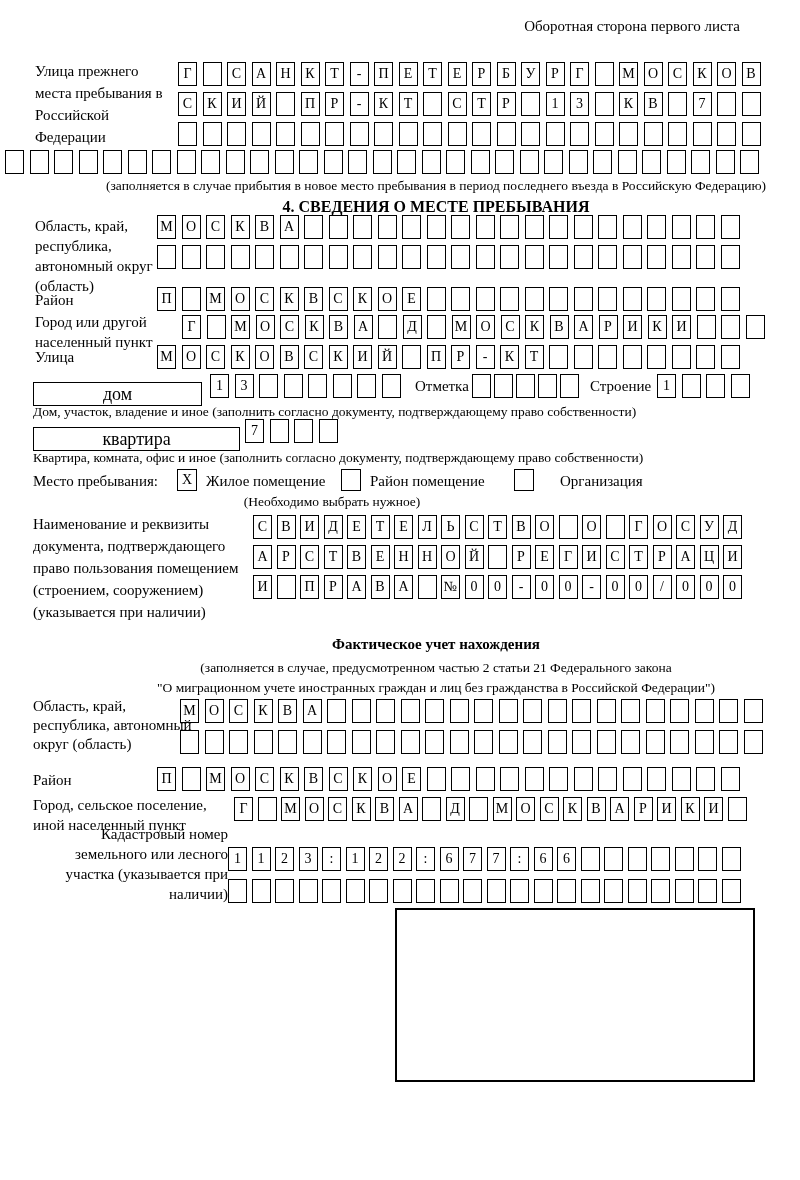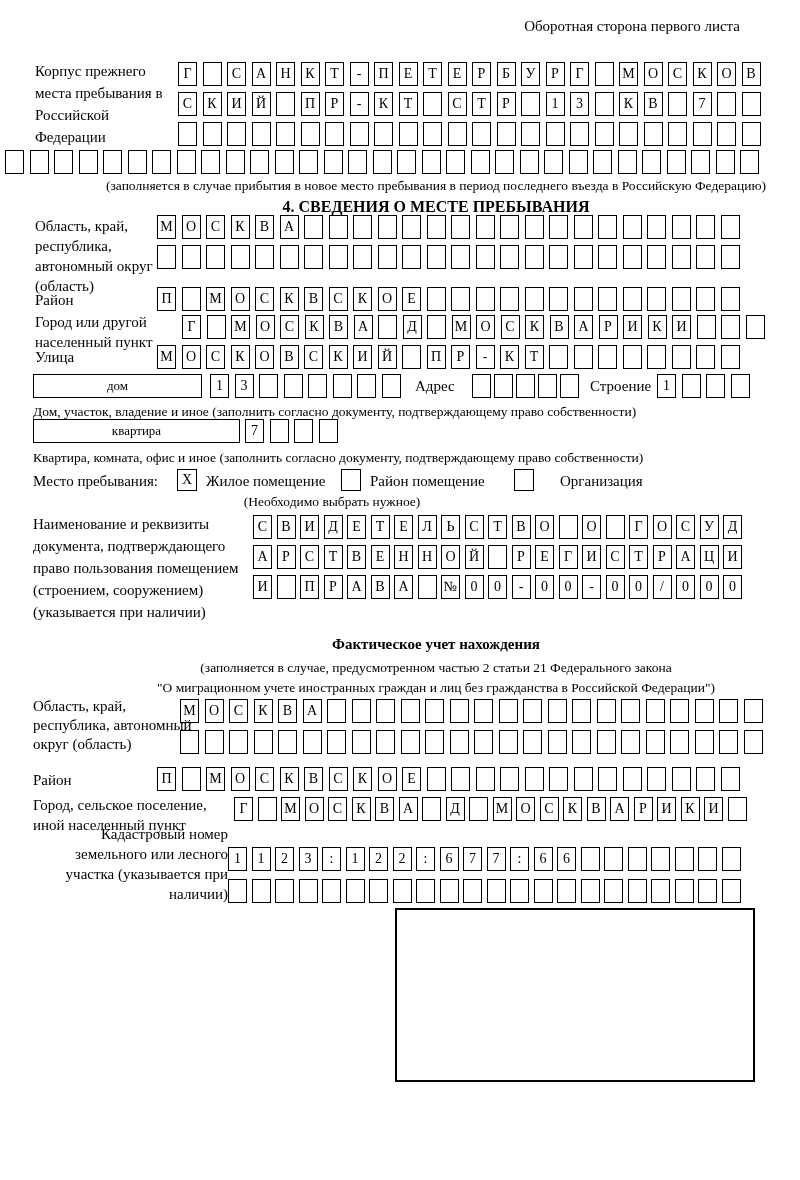--- a/index.html
+++ b/index.html
@@ -13,33 +13,33 @@
   .center{left:0;width:800px;text-align:center;padding-left:36px;}
   .bold{font-weight:bold;}
   .title{font-weight:bold;font-size:16px;}
   .cells{display:flex;gap:5.5px;}
   .cells.tight{gap:4.5px;}
   .cells.g3{gap:3px;}
   .cell{flex:none;width:17px;height:22px;border:1.5px solid #000;
         display:flex;align-items:center;justify-content:center;
         font-size:14px;font-family:"Liberation Serif","DejaVu Serif",serif;}
   .widebox{border:1.5px solid #000;height:22px;display:flex;align-items:center;
-           justify-content:center;font-size:13px;box-sizing:content-box;}
+           justify-content:center;font-size:18px;box-sizing:content-box;margin-top:8px;}
   .chk{width:18px;height:20px;border:1.5px solid #000;display:flex;
        align-items:center;justify-content:center;font-size:14px;}
   .stampbox{border:2px solid #000;width:356px;height:170px;}
 </style>
 </head>
 <body>
 
 <div class="page">
 
   <div class="abs label" style="top:16px;right:60px;">Оборотная сторона первого листа</div>
 
-  <div class="abs label lh22" style="left:35px;top:60px;width:140px;">Корпус прежнего места пребывания в Российской Федерации</div>
+  <div class="abs label lh22" style="left:35px;top:60px;width:140px;">Улица прежнего места пребывания в Российской Федерации</div>
   <div class="abs cells" style="left:178px;top:62px;">
       <span class="cell">Г</span>
       <span class="cell"></span>
       <span class="cell">С</span>
       <span class="cell">А</span>
       <span class="cell">Н</span>
       <span class="cell">К</span>
       <span class="cell">Т</span>
       <span class="cell">-</span>
       <span class="cell">П</span>
@@ -290,21 +290,21 @@
   <div class="abs cells" style="left:210px;top:374px;">
       <span class="cell">1</span>
       <span class="cell">3</span>
       <span class="cell"></span>
       <span class="cell"></span>
       <span class="cell"></span>
       <span class="cell"></span>
       <span class="cell"></span>
       <span class="cell"></span>
     </div>
-  <div class="abs label" style="left:415px;top:376px;">Адрес</div>
+  <div class="abs label" style="left:415px;top:376px;">Отметка</div>
   <div class="abs cells g3" style="left:472px;top:374px;">
       <span class="cell"></span>
       <span class="cell"></span>
       <span class="cell"></span>
       <span class="cell"></span>
       <span class="cell"></span>
     </div>
   <div class="abs label" style="left:590px;top:376px;">Строение</div>
   <div class="abs cells" style="left:657px;top:374px;">
       <span class="cell">1</span>

